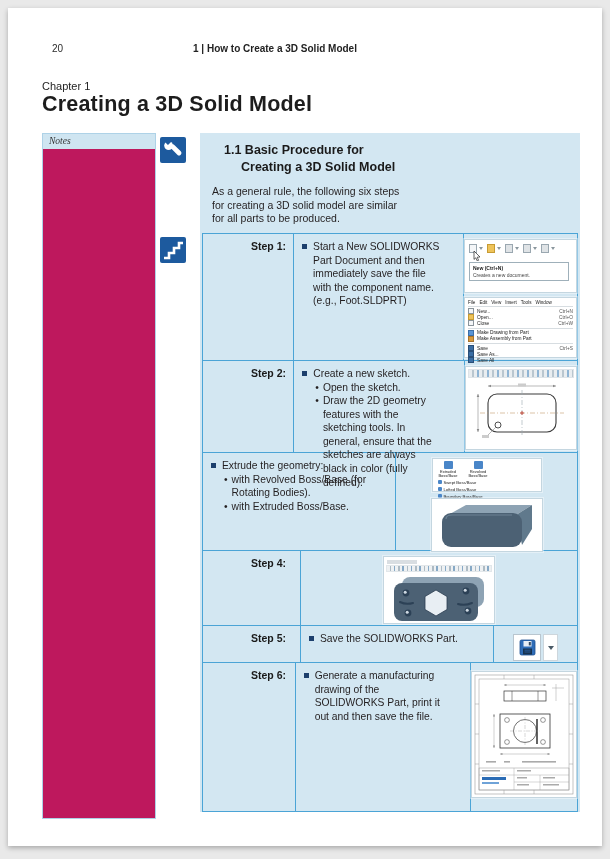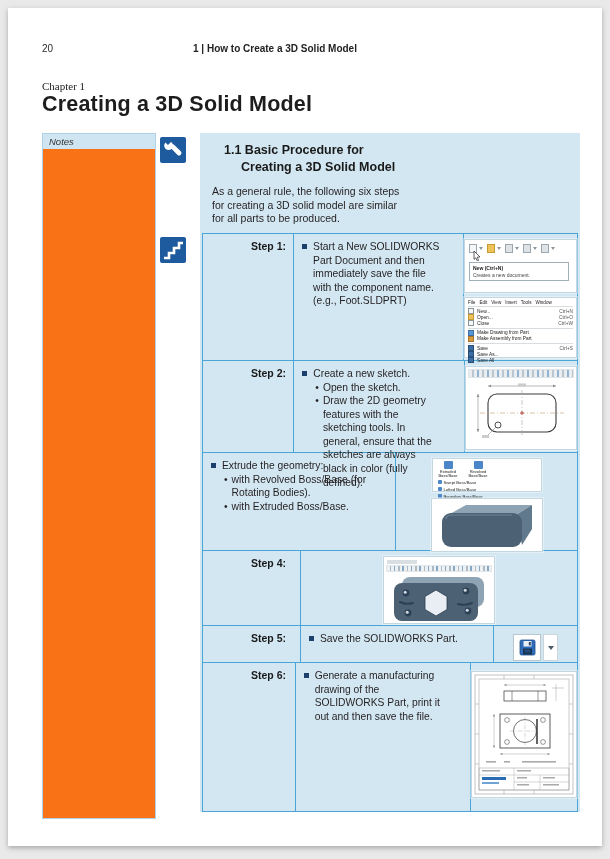--- a/index.html
+++ b/index.html
@@ -5,26 +5,26 @@
   html,body{margin:0;padding:0;}
   body{
     width:610px;height:859px;background:#e9e9e9;overflow:hidden;
     font-family:"Liberation Sans", sans-serif;color:#231f20;position:relative;
   }
   .page{
     position:absolute;left:8px;top:8px;width:594px;height:838px;background:#ffffff;
     box-shadow:0 2px 5px rgba(0,0,0,.28);
   }
   
-  .pg-num{position:absolute;left:34px;top:35px;font-size:10px;color:#2b2b2b;}
+  .pg-num{position:absolute;left:44px;top:35px;font-size:10px;color:#2b2b2b;}
   .run-title{position:absolute;left:185px;top:35px;font-size:10px;font-weight:bold;color:#232323;}
-  .chapter{position:absolute;left:34px;top:72px;font-size:11px;color:#232323;font-family:Liberation Serif, serif;}
+  .chapter{position:absolute;left:34px;top:72px;font-size:11px;color:#232323;}
   .title{position:absolute;left:34px;top:84px;font-size:21.5px;font-weight:bold;color:#1d1d1d;letter-spacing:.2px;}
   
-  .notes{position:absolute;left:34px;top:125px;width:112px;height:684px;background:#f97316;border:1px solid #aed2e7;}
+  .notes{position:absolute;left:34px;top:125px;width:112px;height:684px;background:#be185d;border:1px solid #aed2e7;font-family:Liberation Serif, serif;}
   .notes-head{height:15px;background:#cfe5f1;font-size:9.5px;font-style:italic;color:#333;padding:2px 0 0 6px;box-sizing:border-box;}
   
   .micon{position:absolute;width:26px;height:26px;background:#1d5a9e;border-radius:2px;}
   .micon.wrench{left:152px;top:129px;}
   .micon.stairs{left:152px;top:229px;}
   
   .panel{position:absolute;left:192px;top:125px;width:380px;height:679px;background:#d3e7f2;}
   .sec-head{position:absolute;left:24px;top:9px;font-size:12.5px;font-weight:bold;color:#1a1a1a;line-height:1.35;}
   .sec-head .l2{margin-left:17px;}
   .intro{position:absolute;left:12px;top:52px;width:198px;font-size:10.5px;line-height:1.3;color:#231f20;}

